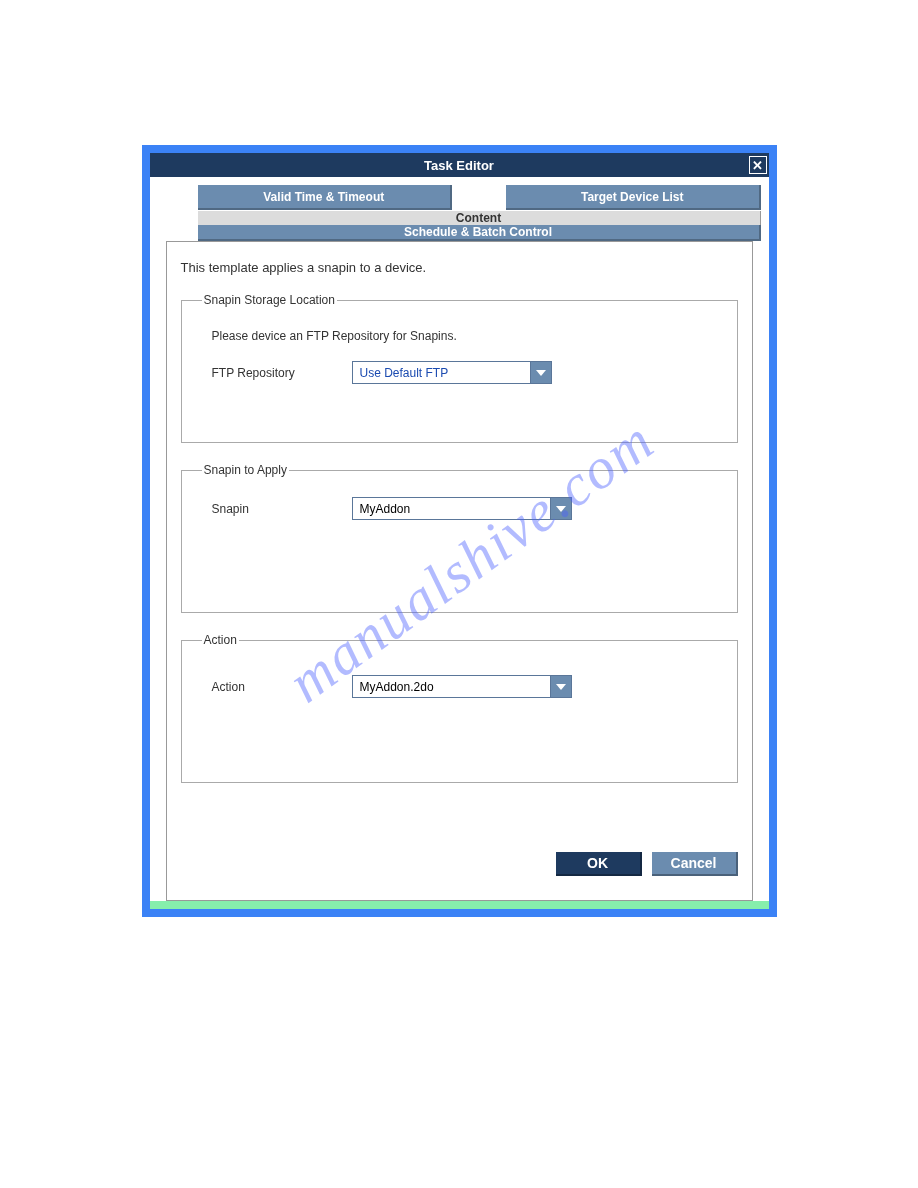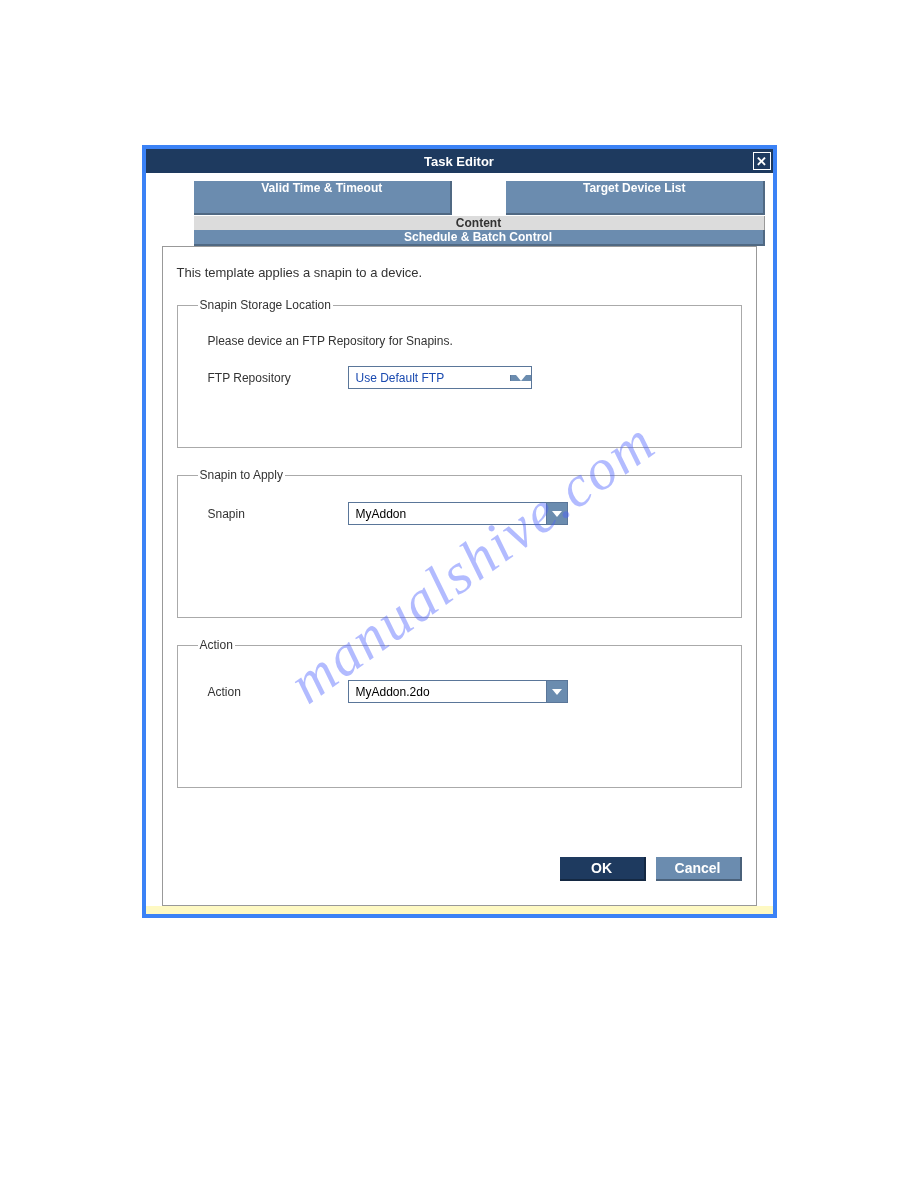--- a/index.html
+++ b/index.html
@@ -6,23 +6,23 @@
     body {
       background: #fff;
       font-family: Arial, sans-serif;
       font-size: 12px;
       display: flex;
       justify-content: center;
       padding-top: 145px;
     }
     .dialog {
       width: 635px;
-      border: 4px solid #3b82f6;
+      border: 8px solid #3b82f6;
       position: relative;
-      background: #fef9c3;
+      background: #86efac;
     }
     .titlebar {
       background: #1e3a5f;
       color: #fff;
       height: 24px;
       display: flex;
       align-items: center;
       justify-content: center;
       font-weight: bold;
       font-size: 13px;
@@ -48,23 +48,23 @@
     .tab-area {
       padding: 8px 8px 0 8px;
       background: #fff;
     }
     .tab-row {
       display: flex;
       gap: 14px;
     }
     .tab {
       flex: 1;
-      height: 34px;
-      display: flex;
-      align-items: flex-start;
+      height: 25px;
+      display: flex;
+      align-items: center;
       justify-content: center;
       font-size: 12px;
       font-weight: bold;
       cursor: pointer;
       border-right: 2px solid rgba(0,0,0,0.25);
       border-bottom: 2px solid rgba(0,0,0,0.25);
       margin-left: 40px;
     }
     .tab-upper {
       background: #6b8caf;
@@ -130,21 +130,21 @@
       font-size: 12px;
       padding-left: 10px;
     }
     .select-wrap {
       display: flex;
       align-items: stretch;
       border: 1px solid #5a7699;
       height: 23px;
       background: #fff;
     }
-    .select-wrap.narrow { width: 184px; align-items: center; }
+    .select-wrap.narrow { width: 200px; }
     .select-wrap.wide { width: 220px; }
     .select-value {
       flex: 1;
       padding: 0 7px;
       font-size: 12px;
       display: flex;
       align-items: center;
       color: #000;
       cursor: pointer;
     }

